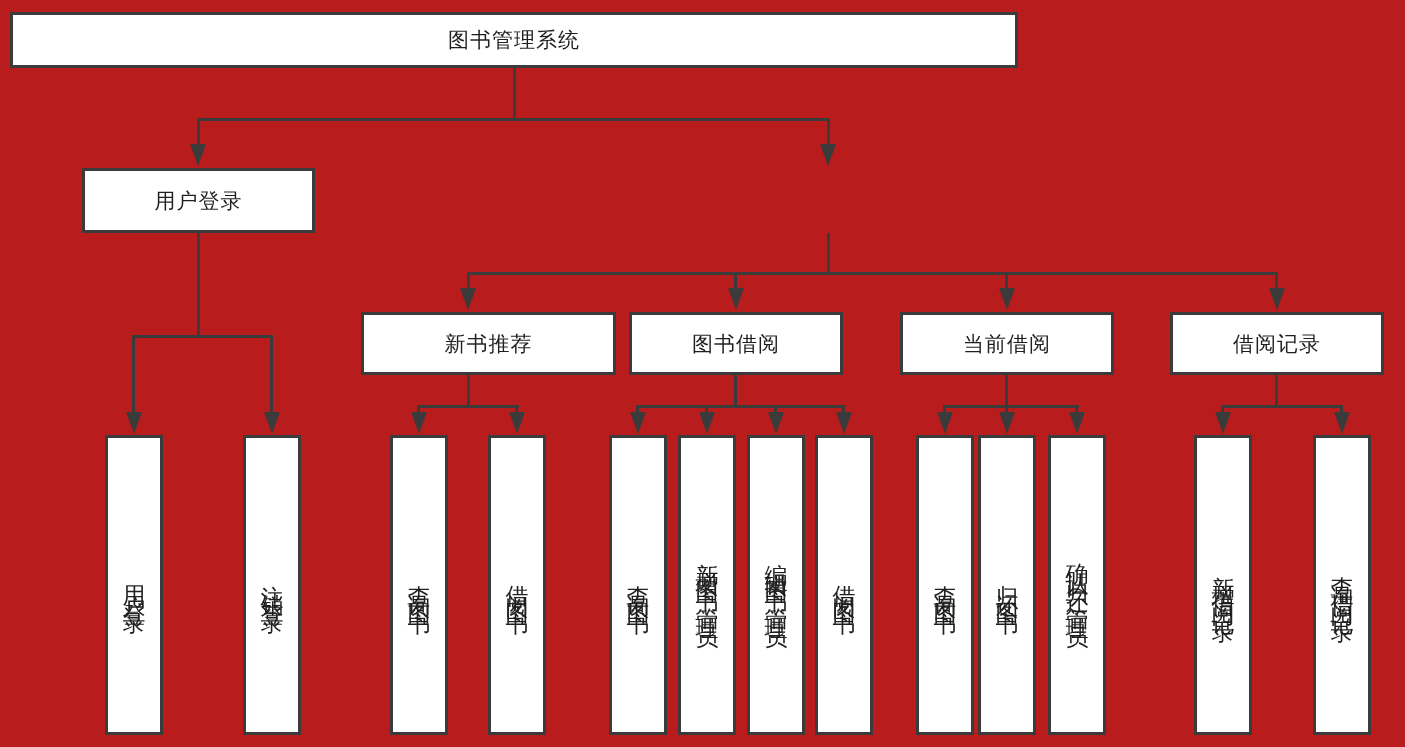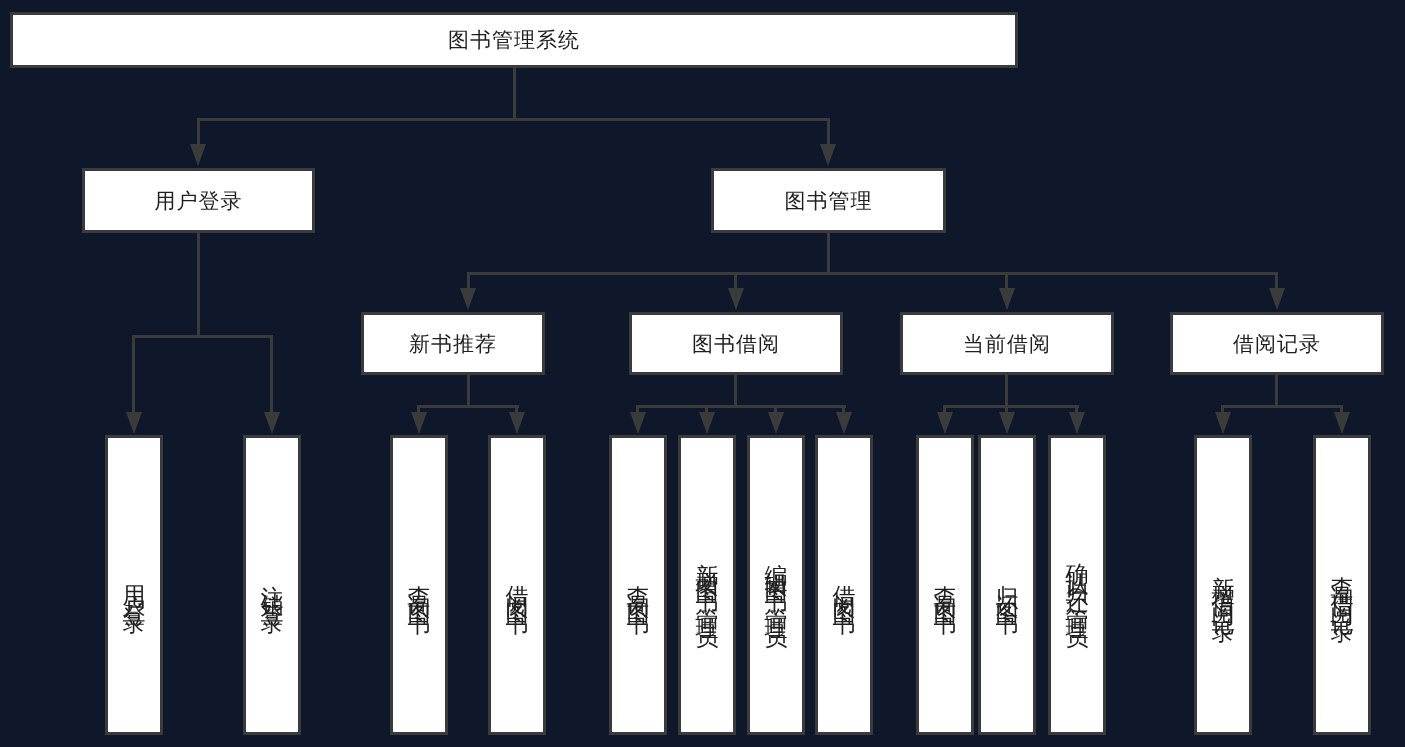--- a/index.html
+++ b/index.html
@@ -1,20 +1,20 @@
 <!DOCTYPE html>
 <html><head>
 <meta charset="utf-8">
 <style>
   html, body { margin: 0; padding: 0; background: #ffffff; }
   .canvas {
     position: relative;
     width: 1405px;
     height: 747px;
-    background: #0f172a;
+    background: #b91c1c;
     overflow: hidden;
     font-family: "DejaVu Sans", sans-serif;
     color: #1f1f1f;
   }
   .node {
     position: absolute;
     box-sizing: border-box;
     border: 3px solid #3b3b3b;
     background: #ffffff;
     display: flex;
@@ -72,43 +72,40 @@
   <div class="vline" style="left:513px; top:68px; height:50px;"></div>
   <div class="hline" style="left:197px; top:118px; width:633px;"></div>
   <div class="vline" style="left:197px; top:118px; height:28px;"></div>
   <div class="arrow" style="left:190px; top:144px;"></div>
   <div class="vline" style="left:827px; top:118px; height:28px;"></div>
   <div class="arrow" style="left:820px; top:144px;"></div>
 
   <div class="node hnode" style="left:82px; top:168px; width:233px; height:65px;">
     <span>用户登录</span>
   </div>
-  <div class="node hnode" style="left:711px; top:168px; width:235px; height:65px;">
-    <span>图书管理</span>
-  </div>
 
   <div class="vline" style="left:197px; top:233px; height:102px;"></div>
   <div class="hline" style="left:132px; top:335px; width:141px;"></div>
   <div class="vline" style="left:132px; top:335px; height:80px;"></div>
   <div class="arrow" style="left:126px; top:412px;"></div>
   <div class="vline" style="left:270px; top:335px; height:80px;"></div>
   <div class="arrow" style="left:264px; top:412px;"></div>
 
   <div class="vline" style="left:827px; top:233px; height:39px;"></div>
   <div class="hline" style="left:467px; top:272px; width:811px;"></div>
   <div class="vline" style="left:467px; top:272px; height:18px;"></div>
   <div class="arrow" style="left:460px; top:288px;"></div>
   <div class="vline" style="left:734px; top:272px; height:18px;"></div>
   <div class="arrow" style="left:728px; top:288px;"></div>
   <div class="vline" style="left:1005px; top:272px; height:18px;"></div>
   <div class="arrow" style="left:999px; top:288px;"></div>
   <div class="vline" style="left:1275px; top:272px; height:18px;"></div>
   <div class="arrow" style="left:1269px; top:288px;"></div>
 
-  <div class="node hnode" style="left:361px; top:312px; width:184px; height:63px;">
+  <div class="node hnode" style="left:361px; top:312px; width:255px; height:63px;">
     <span>新书推荐</span>
   </div>
   <div class="node hnode" style="left:629px; top:312px; width:214px; height:63px;">
     <span>图书借阅</span>
   </div>
   <div class="node hnode" style="left:900px; top:312px; width:214px; height:63px;">
     <span>当前借阅</span>
   </div>
   <div class="node hnode" style="left:1170px; top:312px; width:214px; height:63px;">
     <span>借阅记录</span>

